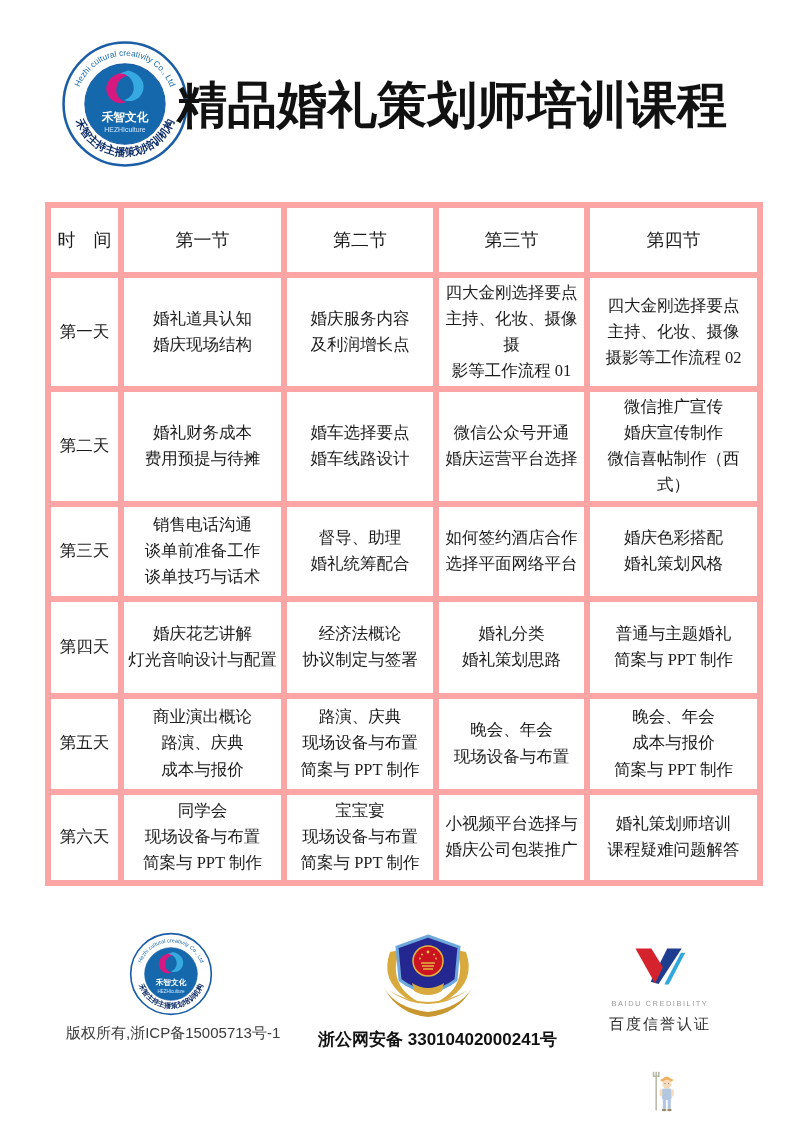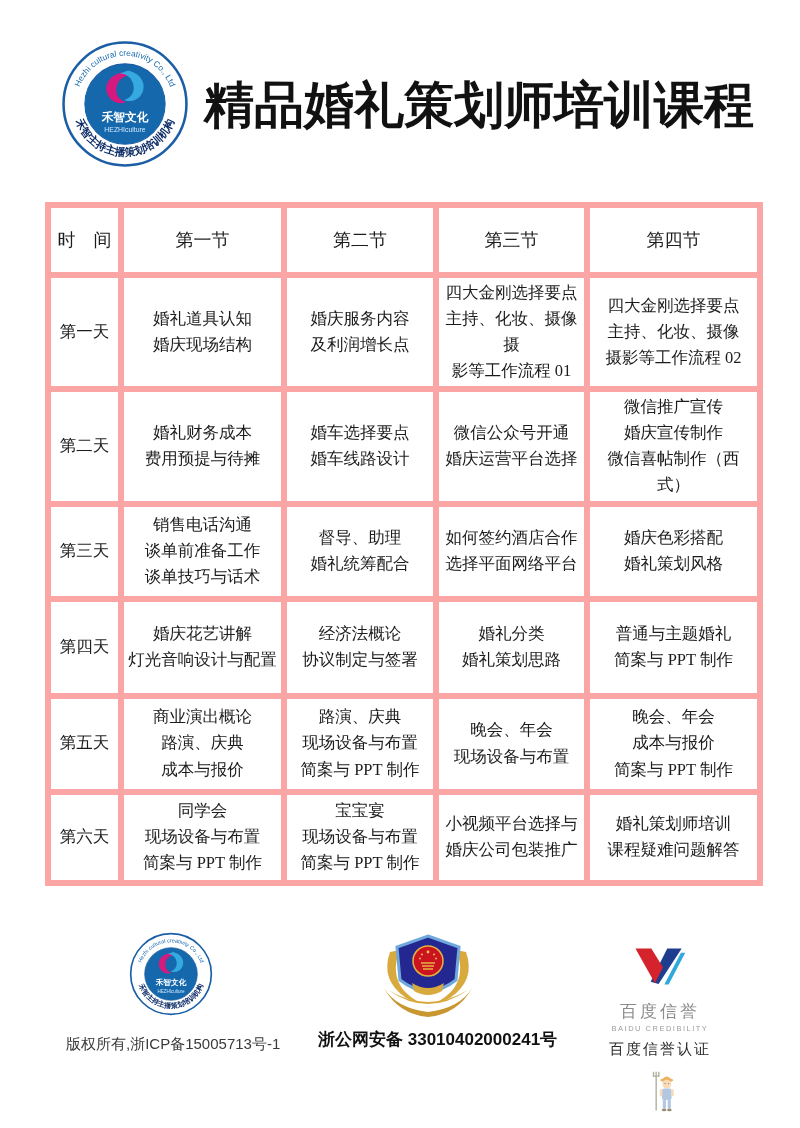--- a/index.html
+++ b/index.html
@@ -3,40 +3,40 @@
 <meta charset="utf-8">
 <style>
   html,body{margin:0;padding:0;}
   body{
     width:800px;height:1128px;position:relative;background:#ffffff;
     font-family:"Liberation Sans","DejaVu Sans",sans-serif;overflow:hidden;
   }
   
   .hezhi-logo-header{position:absolute;left:61px;top:40px;width:128px;height:128px;}
   .page-title{
-    position:absolute;left:194px;top:72px;width:570px;text-align:center;
+    position:absolute;left:177px;top:72px;width:570px;
     font-family:Liberation Serif, serif;
     font-size:50px;font-weight:bold;color:#111;letter-spacing:0px;white-space:nowrap;
   }
   
   table.course{
     position:absolute;left:45px;top:202px;border-collapse:collapse;table-layout:fixed;
   }
   table.course td,table.course th{
     border:6px solid #fca5a5;text-align:center;vertical-align:middle;
     font-family:"Liberation Serif","DejaVu Serif",serif;
     font-weight:normal;color:#1c1c1c;white-space:pre-line;padding:2px 2px;
   }
   table.course th{font-size:18px;}
   table.course td{font-size:16.5px;line-height:1.58;}
   td.day-cell{font-size:18px;padding-bottom:26px;}
   
   .footer-left{position:absolute;left:66px;top:932px;width:210px;text-align:center;}
   .hezhi-logo-footer{width:84px;height:84px;}
-  .copyright-text{margin-top:15px;font-size:15px;color:#3a3a3a;white-space:nowrap;}
+  .copyright-text{margin-top:4px;font-size:15px;color:#3a3a3a;white-space:nowrap;}
   .footer-center{position:absolute;left:318px;top:932px;width:220px;text-align:center;}
   .police-badge{width:104px;height:86px;}
   .police-text{margin-top:6px;font-size:17px;font-weight:bold;color:#111;white-space:nowrap;}
   .footer-right{position:absolute;left:575px;top:942px;width:170px;text-align:center;}
   .baidu-v{width:52px;height:52px;}
   .baidu-cn{font-size:17px;color:#8c8c8c;letter-spacing:3px;margin-top:2px;}
   .baidu-en{font-size:7.5px;color:#9c9c9c;letter-spacing:1.5px;margin-top:1px;}
   .baidu-cert{font-size:15px;color:#2b2b2b;letter-spacing:2px;margin-top:7px;}
   
   .watermark{position:absolute;left:650px;top:1066px;width:146px;display:flex;align-items:flex-start;opacity:.88;}
@@ -200,21 +200,20 @@
   </svg>
   <div class="police-text">浙公网安备 33010402000241号</div>
 </div>
 
 <div class="footer-right">
   <svg class="baidu-v" viewBox="0 0 72 58">
     <polygon points="66,2 46,2 23,48 34,51" fill="#1f3d8f"></polygon>
     <polygon points="71,8 65,8 42,52 48,52" fill="#31a8dc"></polygon>
     <polygon points="2,2 24,2 40,28 29,50" fill="#d5232e"></polygon>
   </svg>
-  <div class="baidu-cn">百度信誉</div>
   <div class="baidu-en">BAIDU CREDIBILITY</div>
   <div class="baidu-cert">百度信誉认证</div>
 </div>
 
 <div class="watermark">
   <svg class="farmer" viewBox="0 0 34 52">
     <path d="M4 3 v6 M7 3 v8 M10 3 v6 M4 8 h6 M7 11 v36" stroke="#a8a890" stroke-width="1.6" fill="none"></path>
     <ellipse cx="19" cy="12.5" rx="7.5" ry="2.2" fill="#eaa94e"></ellipse>
     <path d="M13.5 12 q5.5 -7 11 0 z" fill="#eaa94e"></path>
     <circle cx="19" cy="17" r="5" fill="#f6d7b2"></circle>

